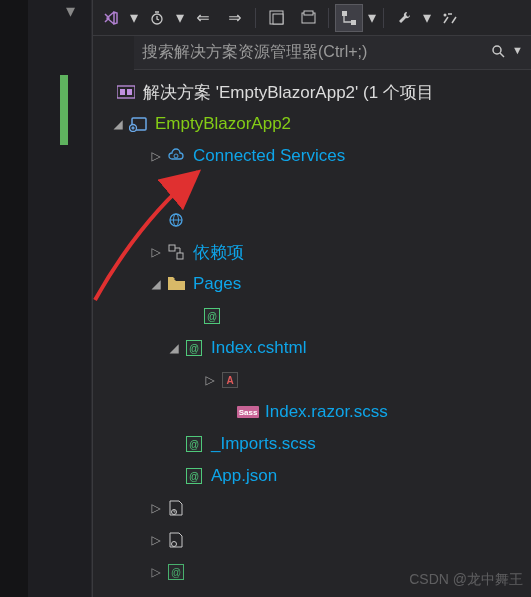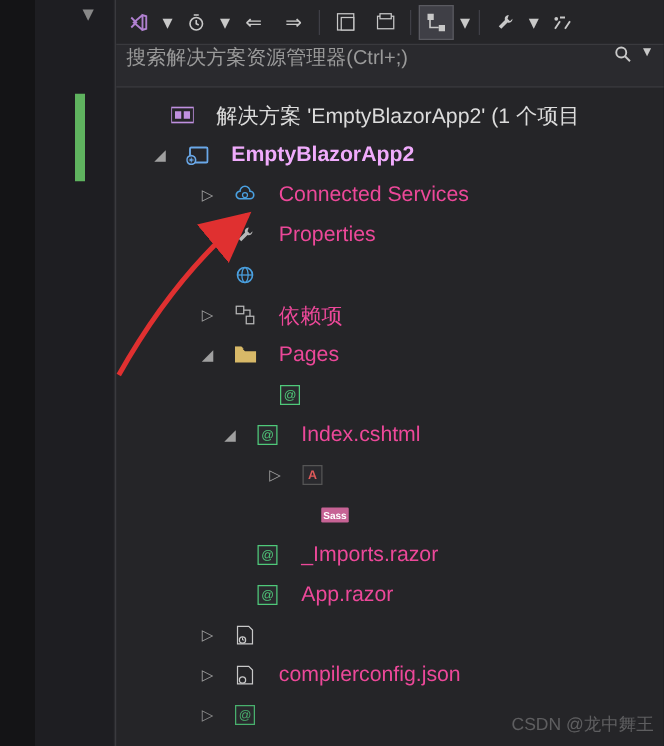--- a/index.html
+++ b/index.html
@@ -68,25 +68,26 @@
     border: 1px solid #5a5a60;
   }
   .tb-btn.narrow { width: 10px; }
   .tb-sep {
     width: 1px; height: 20px;
     background: #3f3f46;
     margin: 0 2px;
   }
   .searchbar {
     display: flex;
-    align-items: flex-start;
+    align-items: center;
     height: 34px;
     padding: 0 8px;
     background: #2a2a2e;
     border-bottom: 1px solid #3a3a3e;
+    margin-left: 41px;
   }
   .searchbar .placeholder {
     flex: 1;
     color: #9a9a9a;
     font-size: 16px;
     white-space: nowrap;
     overflow: hidden;
   }
   .searchbar .icons {
     display: flex;
@@ -96,21 +97,20 @@
   }
   .tree {
     padding: 6px 0 0 0;
   }
   .row {
     display: flex;
     align-items: center;
     height: 32px;
     white-space: nowrap;
     padding-right: 4px;
-    gap: 10px;
   }
   .row .indent { display: inline-block; }
   .exp {
     width: 18px;
     text-align: center;
     color: #a0a0a0;
     font-size: 12px;
     display: inline-flex;
     align-items: center;
     justify-content: center;
@@ -118,24 +118,24 @@
   .exp.none { visibility: hidden; }
   .icon {
     width: 22px;
     display: inline-flex;
     align-items: center;
     justify-content: center;
     margin-right: 6px;
     font-size: 15px;
   }
   .label {
-    color: #ec4899;
+    color: #0ea5e9;
     font-size: 17px;
   }
-  .label.bold { font-weight: bold; color: #f0abfc; }
+  .label.bold { font-weight: normal; color: #84cc16; }
   .label.muted { color: #dcdcdc; }
   
   .ic-solution { color: #b08fd8; }
   .ic-globe { color: #4aa0e0; }
   .ic-cloud { color: #4aa0e0; }
   .ic-wrench { color: #9a9a9a; }
   .ic-folder { color: #d8b968; }
   .ic-ref { color: #b0b0b0; }
   .ic-razor { color: #4fc97a; background:#2a2a2e; border:1px solid #4fc97a; width:16px;height:16px;display:flex;align-items:center;justify-content:center;font-size:10px;}
   .ic-css { color: #e05a5a; background:#2a2a2e; border:1px solid #555;width:16px;height:16px;display:flex;align-items:center;justify-content:center;font-size:10px;font-weight:bold;}
@@ -274,21 +274,20 @@
     </div>
 
     <div class="row">
       <span class="indent" style="width:54px"></span>
       <span class="exp none">▷</span>
       <span class="icon ic-wrench">
         <svg width="16" height="16" viewBox="0 0 16 16">
             <path d="M11 2 A3 3 0 0 0 8 6 L3 11 L5 13 L10 8 A3 3 0 0 0 14 5 L12 7 L10 5 Z" fill="#b8b8b8"></path>
           </svg>
       </span>
-      <span class="label">Properties</span>
     </div>
 
     <div class="row">
       <span class="indent" style="width:54px"></span>
       <span class="exp none">▷</span>
       <span class="icon ic-globe">
         <svg width="16" height="16" viewBox="0 0 16 16">
             <circle cx="8" cy="8" r="6" stroke="#4aa0e0" fill="none" stroke-width="1.3"></circle>
             <ellipse cx="8" cy="8" rx="2.5" ry="6" stroke="#4aa0e0" fill="none"></ellipse>
             <path d="M2 8 L14 8" stroke="#4aa0e0"></path>
@@ -344,38 +343,39 @@
           <span class="ic-css">A</span>
         </span>
     </div>
 
     <div class="row">
       <span class="indent" style="width:126px"></span>
       <span class="exp none">▷</span>
       <span class="icon">
           <span class="ic-scss">Sass</span>
         </span>
+      <span class="label">Index.razor.scss</span>
     </div>
 
     <div class="row">
       <span class="indent" style="width:72px"></span>
       <span class="exp none">▷</span>
       <span class="icon">
           <span class="ic-razor">@</span>
         </span>
-      <span class="label">_Imports.razor</span>
+      <span class="label">_Imports.scss</span>
     </div>
 
     <div class="row">
       <span class="indent" style="width:72px"></span>
       <span class="exp none">▷</span>
       <span class="icon">
           <span class="ic-razor">@</span>
         </span>
-      <span class="label">App.razor</span>
+      <span class="label">App.json</span>
     </div>
 
     <div class="row">
       <span class="indent" style="width:54px"></span>
       <span class="exp">▷</span>
       <span class="icon ic-json">
         <svg width="14" height="16" viewBox="0 0 14 16">
             <path d="M1 1 L10 1 L13 4 L13 15 L1 15 Z" stroke="#c8c8c8" fill="none"></path>
             <circle cx="5" cy="12" r="2.5" stroke="#c8c8c8" fill="none"></circle>
             <path d="M5 10 L5 12 L6.5 12" stroke="#c8c8c8" fill="none" stroke-width="0.8"></path>
@@ -385,21 +385,20 @@
 
     <div class="row">
       <span class="indent" style="width:54px"></span>
       <span class="exp">▷</span>
       <span class="icon ic-json">
         <svg width="14" height="16" viewBox="0 0 14 16">
             <path d="M1 1 L10 1 L13 4 L13 15 L1 15 Z" stroke="#c8c8c8" fill="none"></path>
             <circle cx="5" cy="12" r="2.5" stroke="#c8c8c8" fill="none"></circle>
           </svg>
       </span>
-      <span class="label">compilerconfig.json</span>
     </div>
 
     <div class="row" style="opacity:0.85">
       <span class="indent" style="width:54px"></span>
       <span class="exp">▷</span>
       <span class="icon">
           <span class="ic-razor">@</span>
         </span>
     </div>
 

